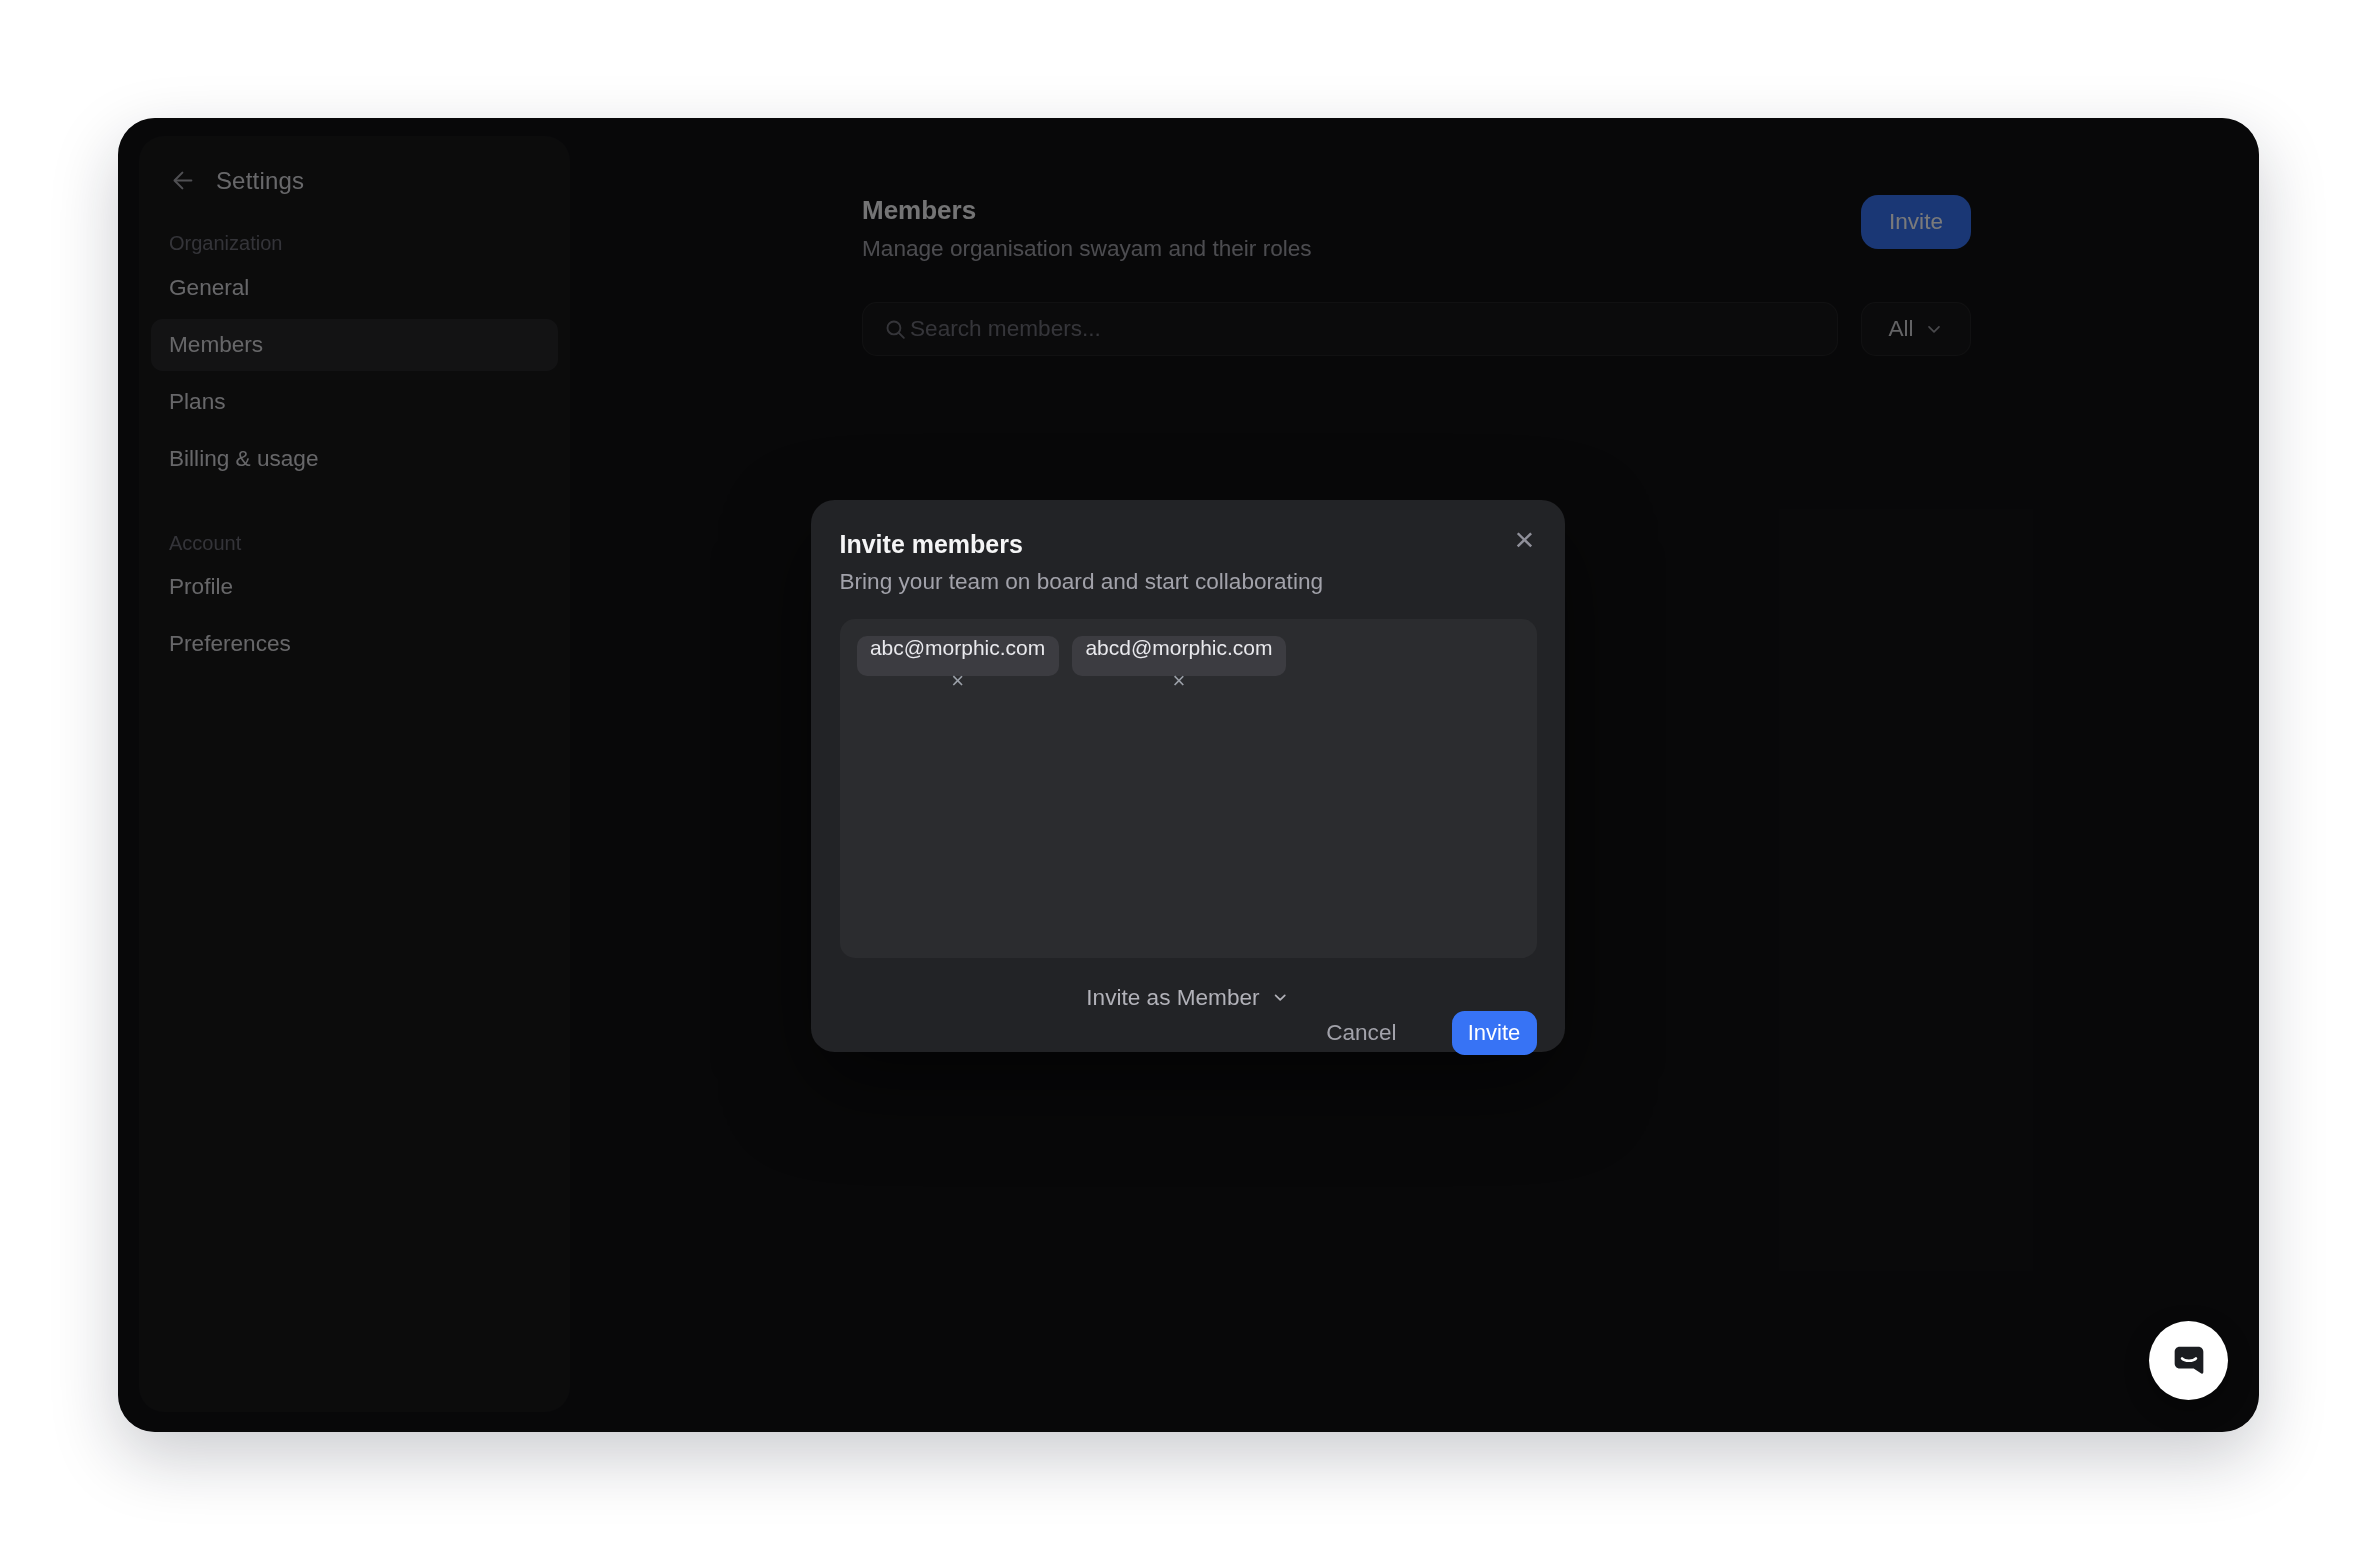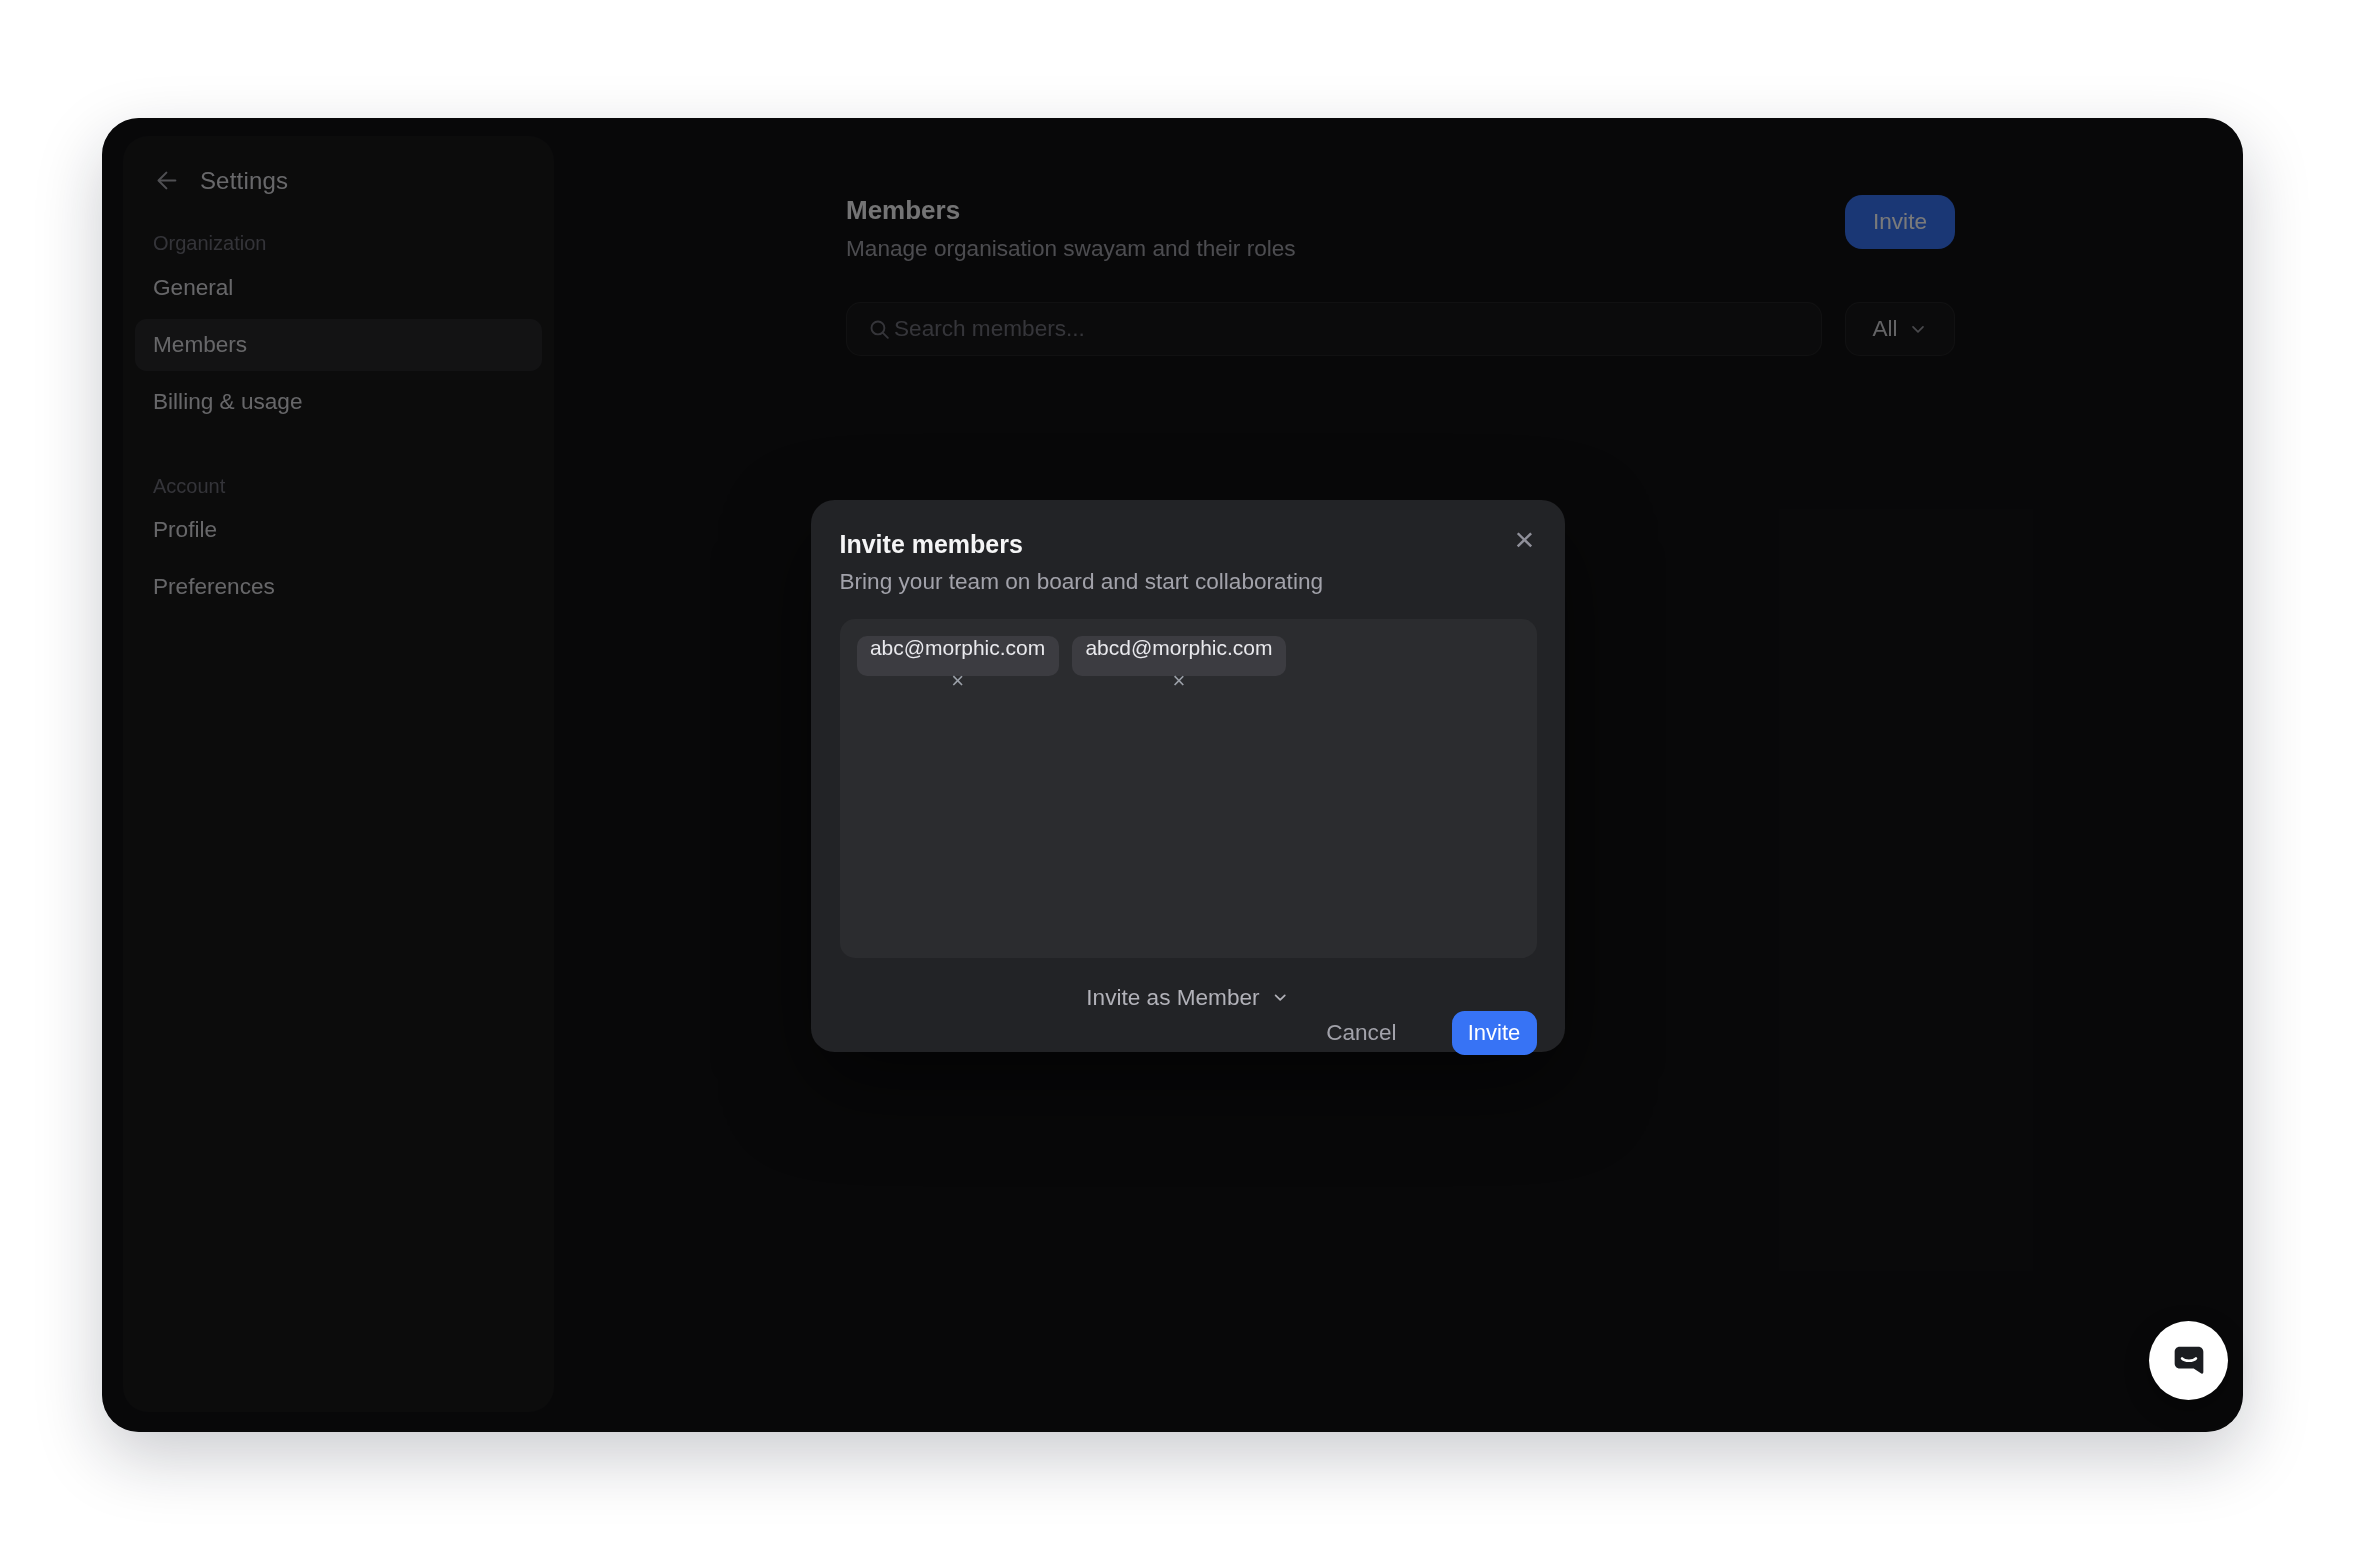--- a/index.html
+++ b/index.html
@@ -6,21 +6,21 @@
   html, body {
     width: 2377px; height: 1553px;
     background: #ffffff;
     font-family: "Liberation Sans", sans-serif;
     overflow: hidden;
     position: relative;
   }
 
   
   .app {
-    position: absolute; left: 102px; top: 118px;
+    position: absolute; left: 118px; top: 118px;
     width: 2141px; height: 1314px;
     background: #121214;
     border-radius: 37px;
     box-shadow: 0 25px 67px rgba(16, 24, 40, 0.22);
     overflow: hidden;
   }
 
   
   .sidebar {
     position: absolute; left: 21px; top: 18.4px;
@@ -154,20 +154,21 @@
             <path d="M11 5l-7 7 7 7"></path>
         </svg>
       </span>
       <span class="sb-title">Settings</span>
     </div>
 
     <div class="sb-section-label">Organization</div>
     <div class="sb-items">
       <div class="sb-item">General</div>
       <div class="sb-item active">Members</div>
+      <div class="sb-item">Plans</div>
       <div class="sb-item">Billing &amp; usage</div>
     </div>
 
     <div class="sb-section-label" style="margin-top:47px">Account</div>
     <div class="sb-items">
       <div class="sb-item">Profile</div>
       <div class="sb-item">Preferences</div>
     </div>
   </nav>
 

